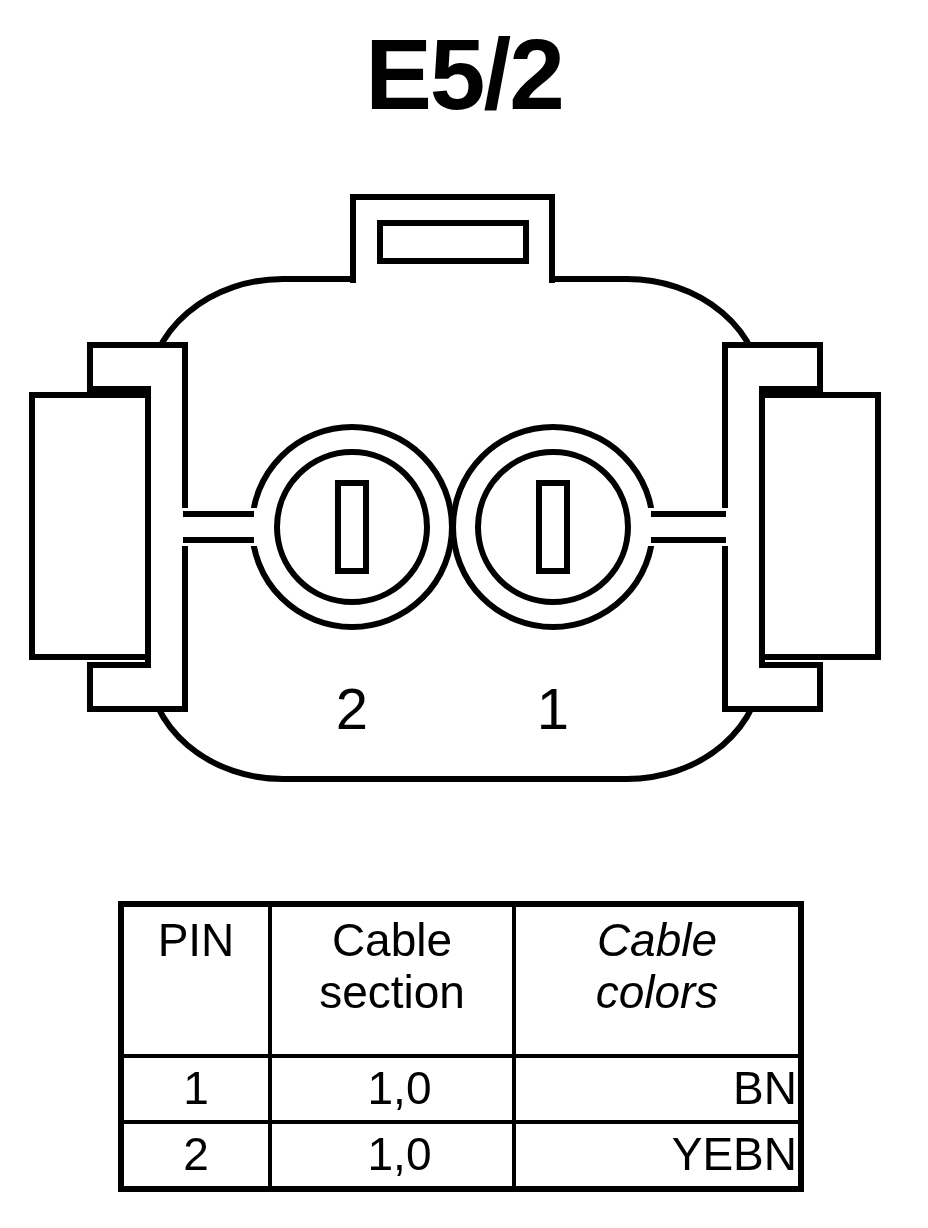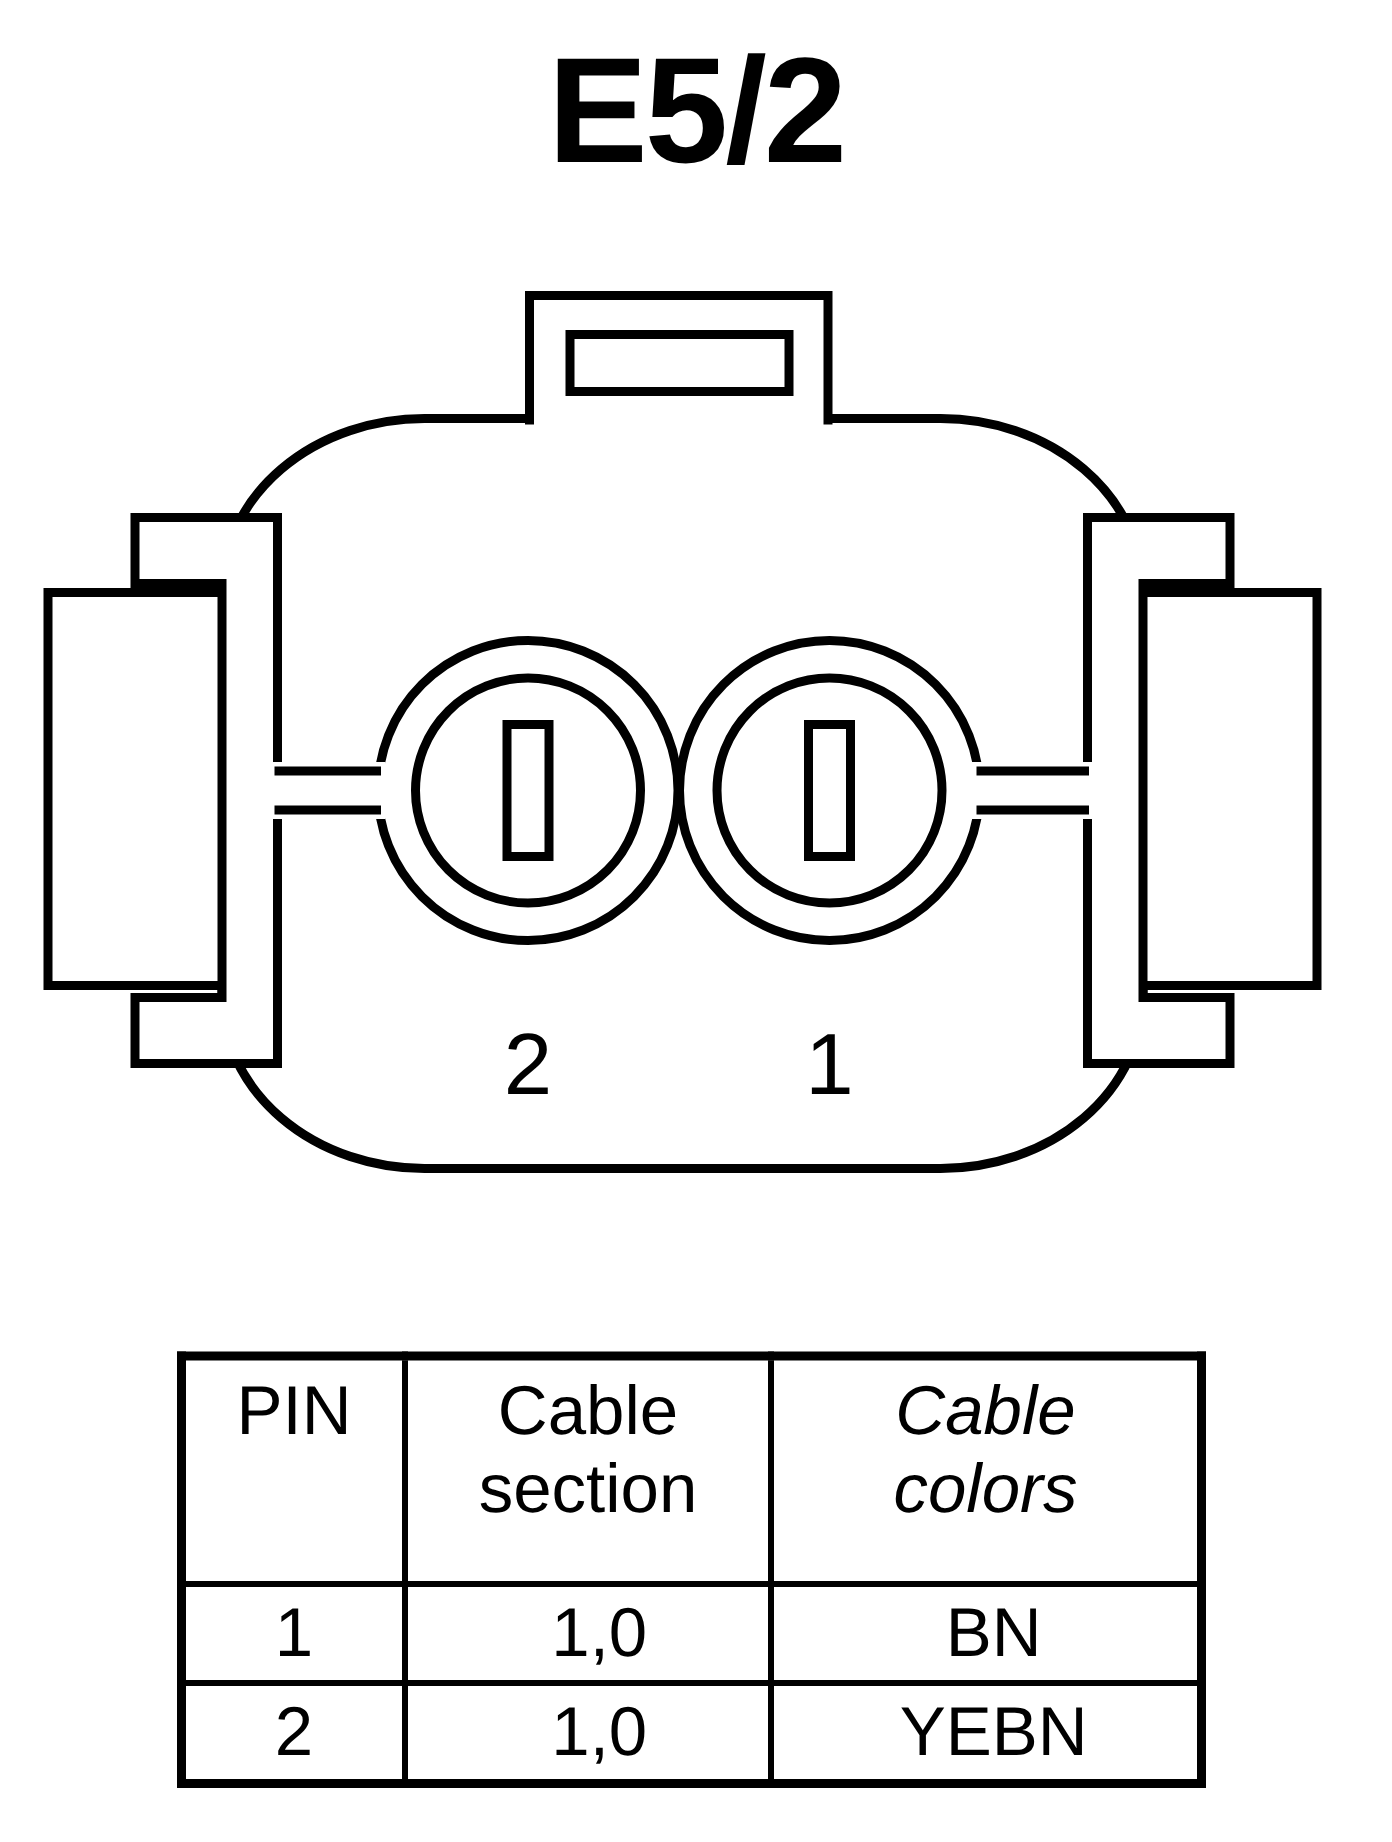--- a/index.html
+++ b/index.html
@@ -46,21 +46,21 @@
   th.col-cross{ width: 238px; }
   th.col-cable{ width: 280px; font-style: italic; }
   table.pin-table th {
     height: 138px;
     vertical-align: top;
     padding-top: 8px;
   }
   table.pin-table td { height: 60px; }
   td.cell-pin   { text-align: center; }
   td.cell-cross { text-align: center; padding-left: 16px; }
-  td.cell-cable { text-align: center; padding-left: 12px; }
+  td.cell-cable { text-align: right; padding-left: 12px; }
 </style>
 </head>
 <body>
 
 <div class="page-title">E5/2</div>
 
 <div class="diagram-wrap">
   <svg width="928" height="650" viewBox="0 0 928 650">
 
     <g fill="#ffffff" stroke="#000000" stroke-width="6">

